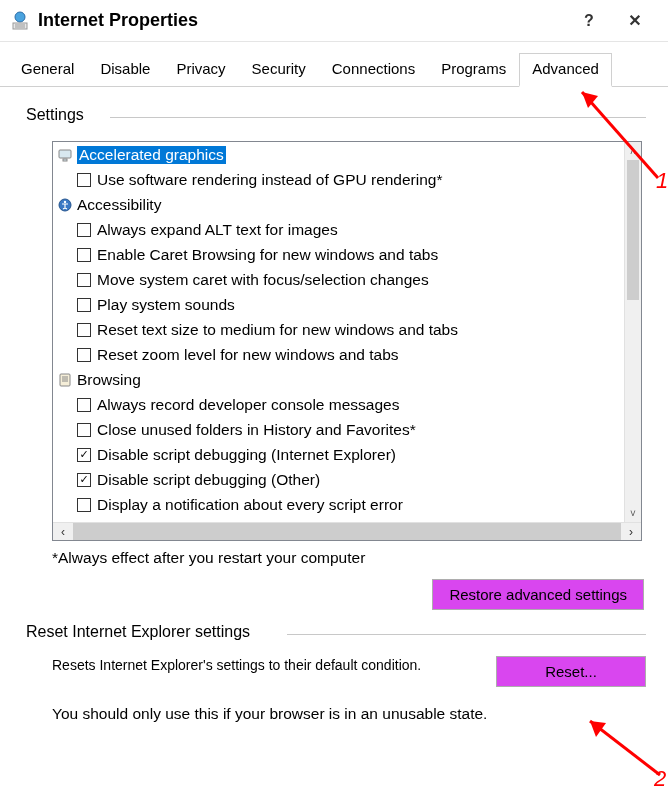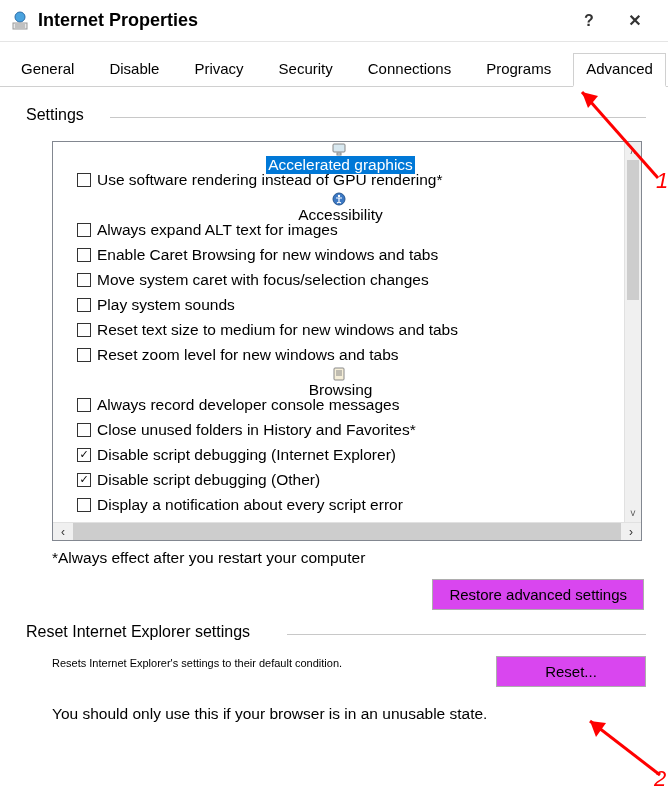--- a/index.html
+++ b/index.html
@@ -29,21 +29,21 @@
   }
   .titlebar .title { font-size: 18px; flex: 1 1 auto; }
   .tb-btn {
     width: 46px; height: 40px; display: flex; align-items: center; justify-content: center;
     font-size: 16px; color: #333;
   }
   .tabs {
     display: flex;
     padding: 10px 8px 0 8px;
     border-bottom: 1px solid #d0d0d0;
-    gap: 9px;
+    gap: 0;
   }
   .tab {
     padding: 6px 12px 8px 12px;
     font-size: 15px;
     position: relative;
     top: 1px;
     border: 1px solid transparent;
     border-bottom: none;
     cursor: default;
   }
@@ -89,21 +89,21 @@
     flex: 1 1 auto;
     padding: 0 0 0 0;
   }
   .tree-row {
     display: flex; align-items: center;
     height: 25px;
     font-size: 15.5px;
     white-space: nowrap;
     padding-left: 4px;
   }
-  .tree-row.group { padding-left: 4px; flex-direction: column; }
+  .tree-row.group { padding-left: 4px; }
   .tree-row.item { padding-left: 24px; }
   .cat-icon {
     width: 16px; height: 16px; display: inline-flex; align-items: center; justify-content: center;
     margin-right: 4px; font-size: 13px;
   }
   .cat-icon.accel svg rect { stroke:#888; fill:#d8e8f0; }
   .cat-icon.browsing svg rect { stroke:#888; fill:#f5eed8; }
   .sel {
     background: #0078d7; color: #fff; padding: 0 2px;
   }
@@ -138,21 +138,21 @@
     font-size: 15px; padding: 6px 16px; min-width: 100px; text-align: center;
     cursor: default;
   }
   .btn-row { display: flex; justify-content: flex-end; padding-right: 2px; margin-bottom: 14px; }
   .reset-section .groupbox-line { left: 265px; }
   .reset-body {
     display: flex; align-items: flex-start; gap: 24px;
     padding: 10px 0 8px 30px;
     justify-content: space-between;
   }
-  .reset-desc { width: 370px; font-size: 11px; line-height: 1.3; }
+  .reset-desc { width: 370px; font-size: 14px; line-height: 1.3; }
   .reset-warning { font-size: 15.5px; margin: 10px 0 0 30px; }
   
   .anno {
     position: absolute; pointer-events: none;
   }
   .anno path { stroke: #ff0000; stroke-width: 3; fill: none; }
   .anno polygon { fill: #ff0000; }
   .anno-label {
     position: absolute; color: #ff0000; font-size: 22px; font-weight: 500;
     font-style: italic;

